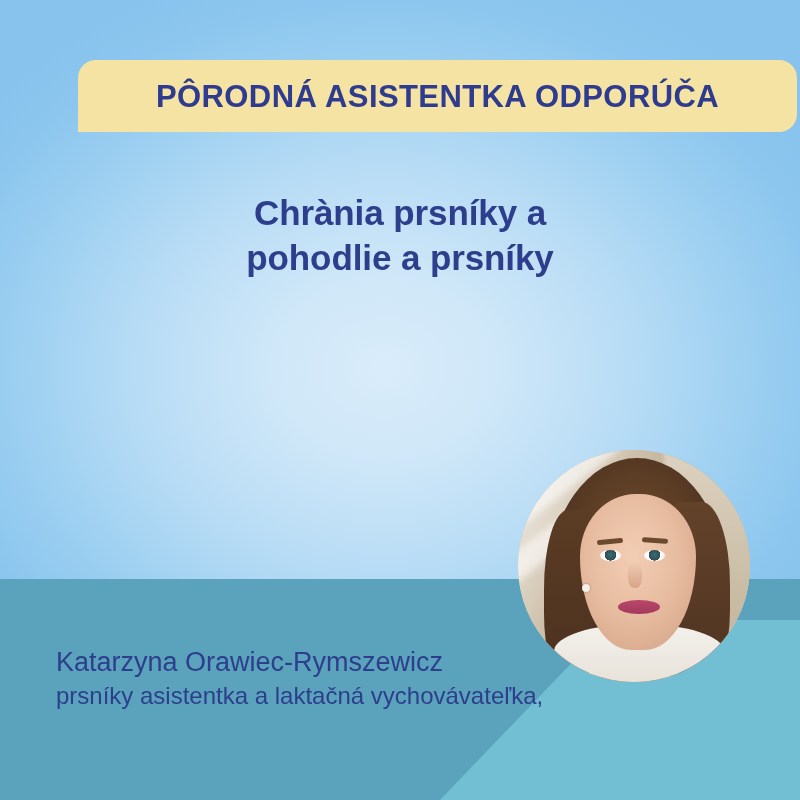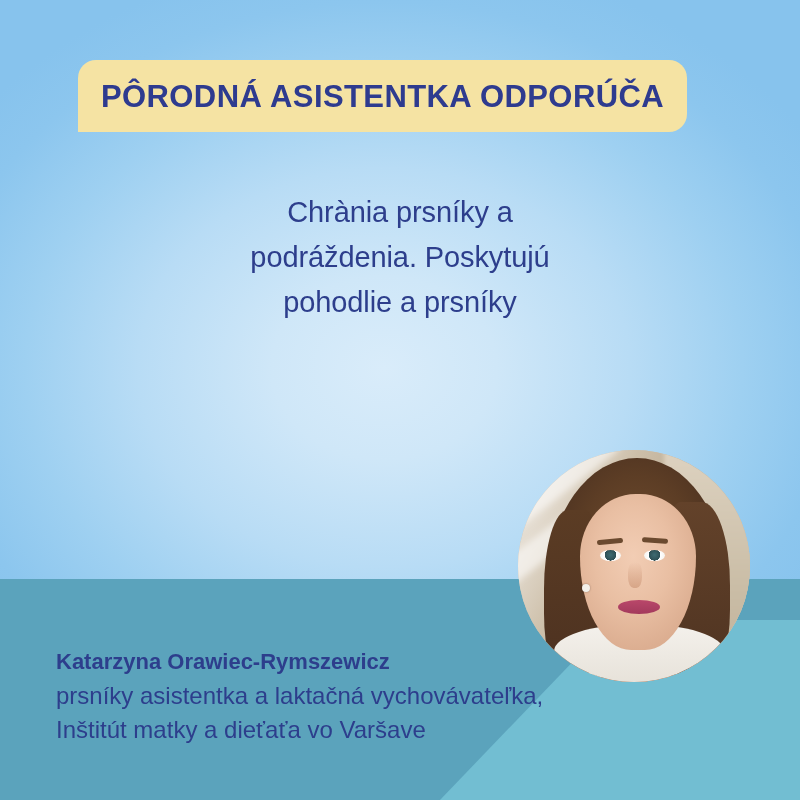--- a/index.html
+++ b/index.html
@@ -26,21 +26,21 @@
         #9ed0f1 70%,
         #8cc6ee 88%,
         #87c3ed 100%);
   }
 
   
   .banner {
     position: absolute;
     left: 78px;
     top: 60px;
-    width: 609px;
+    width: 719px;
     height: 72px;
     background: #f5e3a3;
     border-radius: 18px 18px 18px 0;
     display: flex;
     align-items: center;
     justify-content: center;
     box-sizing: border-box;
     padding: 0 14px;
   }
   .banner-text {
@@ -54,22 +54,22 @@
   }
 
   
   .quote {
     position: absolute;
     left: 0;
     top: 190px;
     width: 800px;
     text-align: center;
     color: #2d3e8c;
-    font-size: 29px;
-    font-weight: 400;
+    font-size: 35px;
+    font-weight: 700;
     line-height: 45px;
     letter-spacing: -0.1px;
   }
   .quote-line { display: block; white-space: nowrap; }
 
   
   .footer-band {
     position: absolute;
     left: 0;
     top: 579px;
@@ -91,22 +91,22 @@
   .attribution {
     position: absolute;
     left: 56px;
     top: 645px;
     width: 700px;
     color: #2d3e8c;
     line-height: 34px;
   }
   .attr-name {
     display: block;
-    font-size: 22px;
-    font-weight: 700;
+    font-size: 27px;
+    font-weight: 400;
     white-space: nowrap;
   }
   .attr-role {
     display: block;
     font-size: 24px;
     font-weight: 400;
     white-space: nowrap;
   }
 
   
@@ -238,21 +238,20 @@
 <body>
 
 <div id="poster">
 
   <div class="banner">
     <div class="banner-text">PÔRODNÁ ASISTENTKA ODPORÚČA</div>
   </div>
 
   <div class="quote">
     <span class="quote-line">Chrània prsníky a</span>
-    <span class="quote-line">podráždenia. Poskytujú</span>
     <span class="quote-line">pohodlie a prsníky</span>
   </div>
 
   <div class="footer-band">
     <div class="footer-diag"></div>
   </div>
 
   <div class="portrait">
     <div class="pt-bg"></div>
     <div class="pt-wallR"></div>
@@ -269,16 +268,15 @@
     <div class="pt-eye-l"></div>
     <div class="pt-eye-r"></div>
     <div class="pt-nose"></div>
     <div class="pt-lips"></div>
     <div class="pt-earring"></div>
   </div>
 
   <div class="attribution">
     <span class="attr-name">Katarzyna Orawiec-Rymszewicz</span>
     <span class="attr-role">prsníky asistentka a laktačná vychovávateľka,</span>
-    <span class="attr-role">Inštitút matky a dieťaťa vo Varšave</span>
   </div>
 
 </div>
 
 </body></html>

